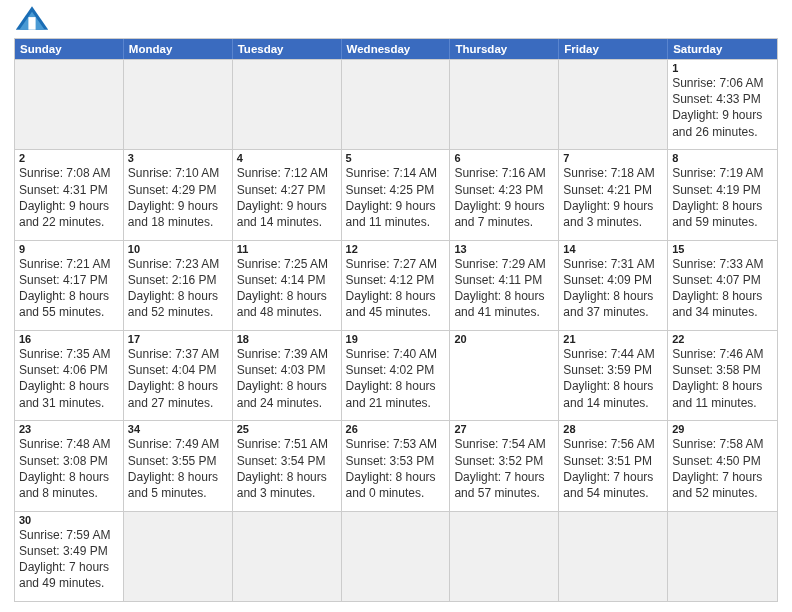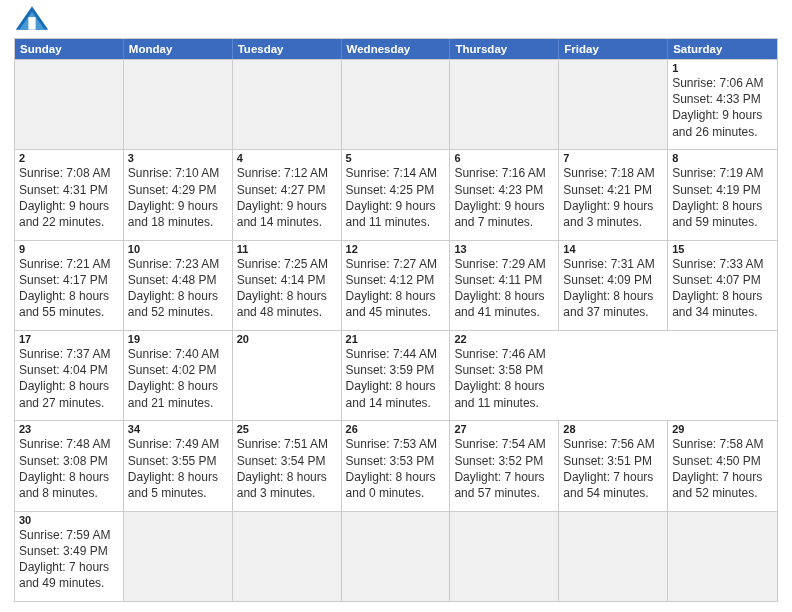--- a/index.html
+++ b/index.html
@@ -212,21 +212,21 @@
           <div class="cal-cell">
             <div class="day-num">9</div>
             <div class="day-info">Sunrise: 7:21 AM
 Sunset: 4:17 PM
 Daylight: 8 hours
 and 55 minutes.</div>
           </div>
           <div class="cal-cell">
             <div class="day-num">10</div>
             <div class="day-info">Sunrise: 7:23 AM
-Sunset: 4:48 PM
+Sunset: 2:16 PM
 Daylight: 8 hours
 and 52 minutes.</div>
           </div>
           <div class="cal-cell">
             <div class="day-num">11</div>
             <div class="day-info">Sunrise: 7:25 AM
 Sunset: 4:14 PM
 Daylight: 8 hours
 and 48 minutes.</div>
           </div>
@@ -254,25 +254,39 @@
           <div class="cal-cell">
             <div class="day-num">15</div>
             <div class="day-info">Sunrise: 7:33 AM
 Sunset: 4:07 PM
 Daylight: 8 hours
 and 34 minutes.</div>
           </div>
         </div>
         <div class="cal-row">
           <div class="cal-cell">
+            <div class="day-num">16</div>
+            <div class="day-info">Sunrise: 7:35 AM
+Sunset: 4:06 PM
+Daylight: 8 hours
+and 31 minutes.</div>
+          </div>
+          <div class="cal-cell">
             <div class="day-num">17</div>
             <div class="day-info">Sunrise: 7:37 AM
 Sunset: 4:04 PM
 Daylight: 8 hours
 and 27 minutes.</div>
+          </div>
+          <div class="cal-cell">
+            <div class="day-num">18</div>
+            <div class="day-info">Sunrise: 7:39 AM
+Sunset: 4:03 PM
+Daylight: 8 hours
+and 24 minutes.</div>
           </div>
           <div class="cal-cell">
             <div class="day-num">19</div>
             <div class="day-info">Sunrise: 7:40 AM
 Sunset: 4:02 PM
 Daylight: 8 hours
 and 21 minutes.</div>
           </div>
           <div class="cal-cell">
             <div class="day-num">20</div>

